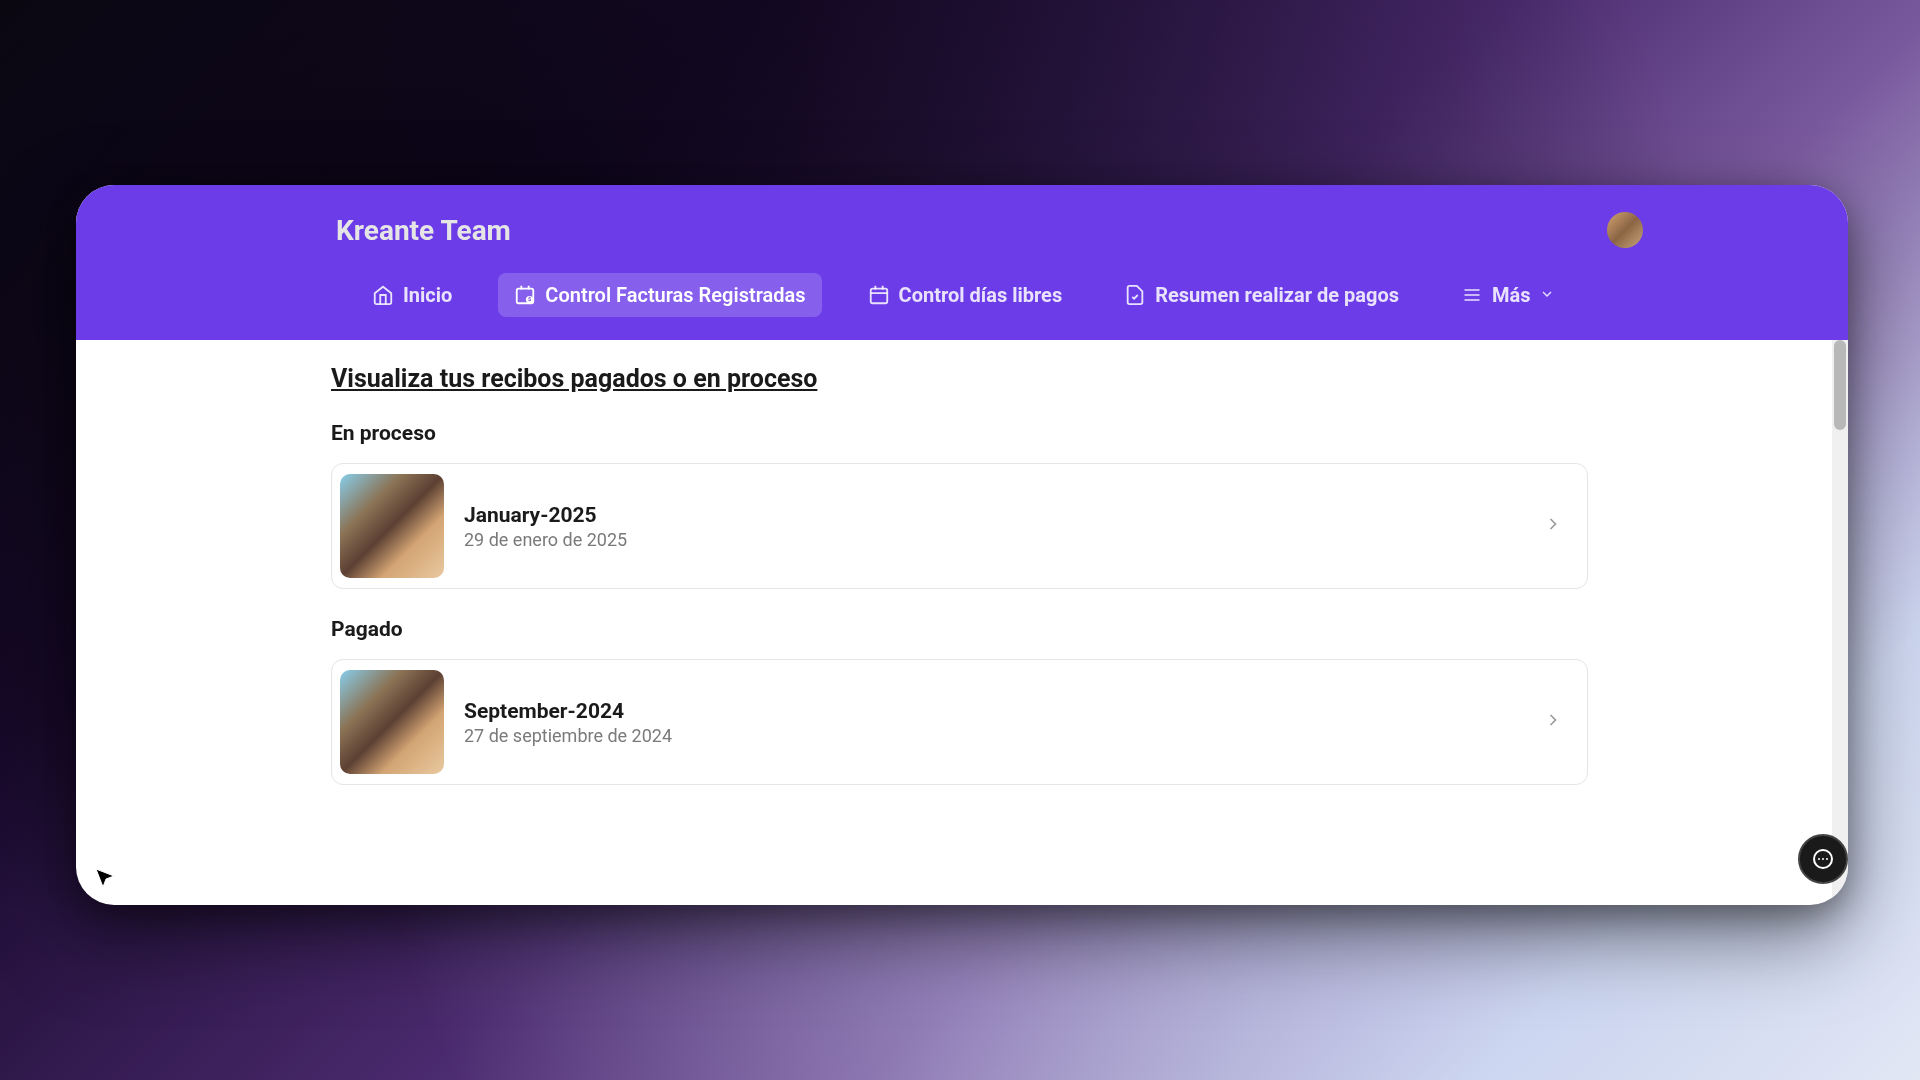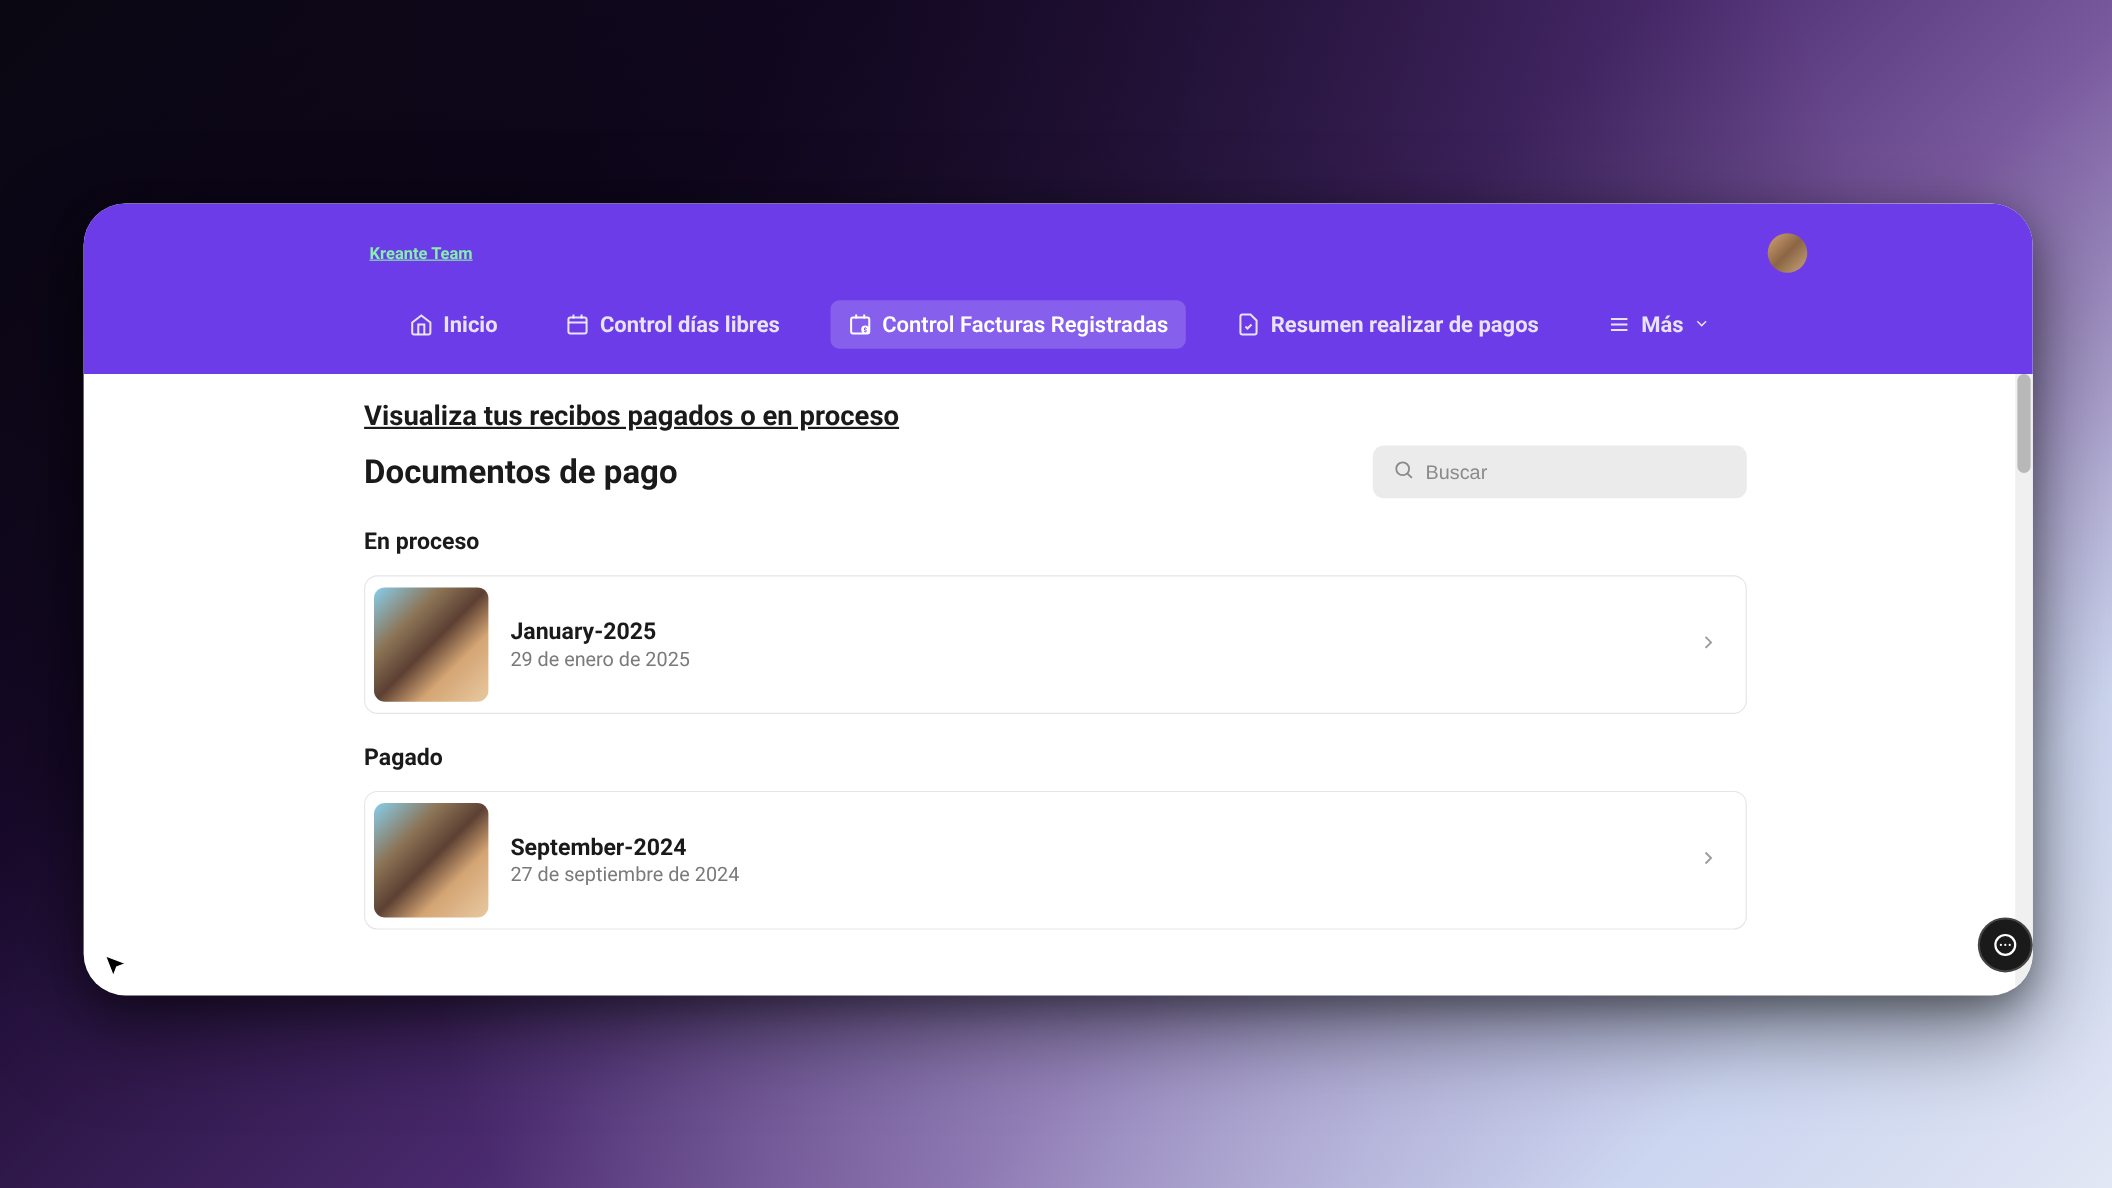--- a/index.html
+++ b/index.html
@@ -35,24 +35,23 @@
   position: relative;
 }
 .header-top {
   display: flex;
   align-items: center;
   justify-content: space-between;
   padding: 20px 50px 0 260px;
   height: 70px;
 }
 .brand {
-  color: #86efac;
-  font-weight: 700;
-  font-size: 15px;
-  text-decoration: underline;
+  color: #e5e5e5;
+  font-weight: 700;
+  font-size: 28px;
 }
 .avatar-top {
   width: 36px;
   height: 36px;
   border-radius: 50%;
   background: linear-gradient(135deg, #d4a574 0%, #8b6544 50%, #c9a67a 100%);
   margin-right: 155px;
 }
 .nav {
   display: flex;
@@ -221,43 +220,43 @@
     <div class="nav">
       <div class="nav-item">
         <span class="nav-icon">
           <svg viewBox="0 0 24 24" width="22" height="22">
               <path d="M3 10l9-7 9 7v10a2 2 0 01-2 2H5a2 2 0 01-2-2V10z"></path>
               <path d="M9 22V12h6v10"></path>
             </svg>
         </span>
         <span>Inicio</span>
       </div>
-      <div class="nav-item">
-        <span class="nav-icon">
-          <svg viewBox="0 0 24 24" width="22" height="22">
-              <rect x="3" y="5" width="18" height="16" rx="2"></rect>
-              <path d="M8 2v4M16 2v4M3 10h18"></path>
-            </svg>
-        </span>
-        <span>Control días libres</span>
-      </div>
       <div class="nav-item active">
         <span class="nav-icon">
           <svg viewBox="0 0 24 24" width="22" height="22">
               <rect x="3" y="5" width="18" height="16" rx="2"></rect>
               <path d="M8 2v4M16 2v4"></path>
               <circle cx="17" cy="17" r="4" fill="currentColor" stroke="none"></circle>
               <text x="17" y="19" font-size="6" text-anchor="middle" fill="#6c3ce9" stroke="none">$</text>
             </svg>
         </span>
         <span>Control Facturas Registradas</span>
       </div>
       <div class="nav-item">
         <span class="nav-icon">
           <svg viewBox="0 0 24 24" width="22" height="22">
+              <rect x="3" y="5" width="18" height="16" rx="2"></rect>
+              <path d="M8 2v4M16 2v4M3 10h18"></path>
+            </svg>
+        </span>
+        <span>Control días libres</span>
+      </div>
+      <div class="nav-item">
+        <span class="nav-icon">
+          <svg viewBox="0 0 24 24" width="22" height="22">
               <path d="M14 2H6a2 2 0 00-2 2v16a2 2 0 002 2h12a2 2 0 002-2V8l-6-6z"></path>
               <path d="M9 14l2 2 4-4"></path>
             </svg>
         </span>
         <span>Resumen realizar de pagos</span>
       </div>
       <div class="nav-item">
         <span class="nav-icon">
           <svg viewBox="0 0 24 24" width="20" height="20">
               <path d="M3 6h18M3 12h18M3 18h18"></path>
@@ -269,32 +268,20 @@
               <path d="M6 9l6 6 6-6"></path>
             </svg>
         </span>
       </div>
     </div>
   </div>
 
   <div class="content">
     <div class="page-title">Visualiza tus recibos pagados o en proceso</div>
 
-    <div class="docs-row">
-      <div class="docs-title">Documentos de pago</div>
-      <div class="search">
-        <span>
-          <svg viewBox="0 0 24 24" width="20" height="20" stroke="#8a8a8a" fill="none" stroke-width="2">
-              <circle cx="11" cy="11" r="7"></circle>
-              <path d="M21 21l-5-5"></path>
-            </svg>
-        </span>
-        <input type="text" placeholder="Buscar" style="">
-      </div>
-    </div>
 
     <div class="section-label">En proceso</div>
     <div class="card">
       <div class="card-thumb"></div>
       <div class="card-body">
         <div class="card-title">January-2025</div>
         <div class="card-date">29 de enero de 2025</div>
       </div>
       <span class="chevron">
         <svg viewBox="0 0 24 24" width="20" height="20" stroke="currentColor" fill="none" stroke-width="2">

